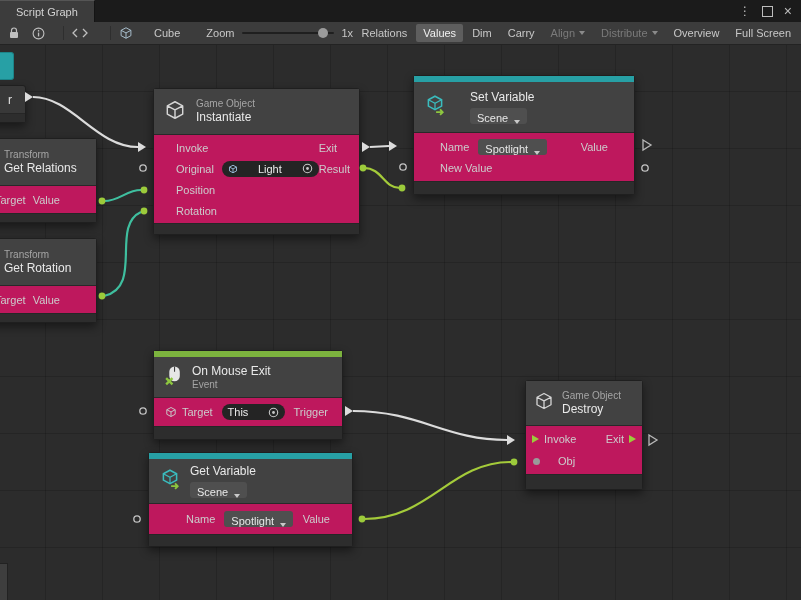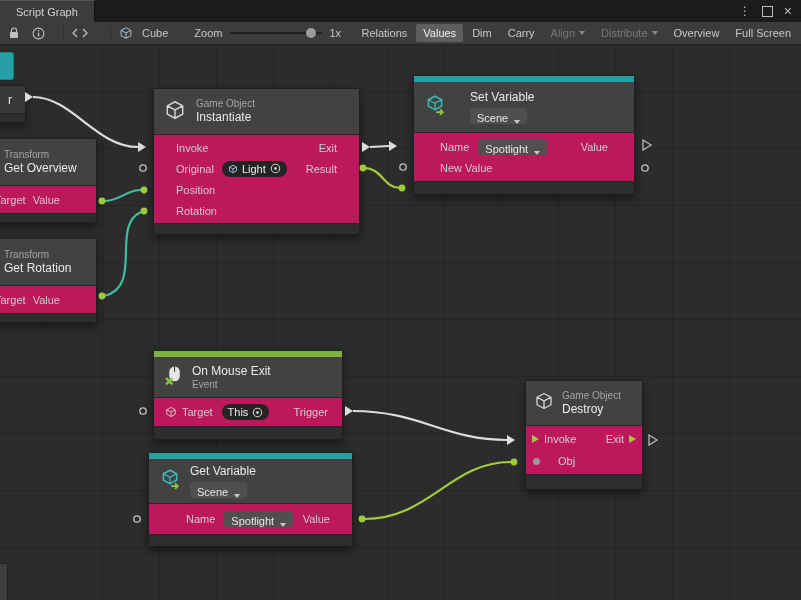--- a/index.html
+++ b/index.html
@@ -41,21 +41,21 @@
   .accent.green{background:#7CB33E}
   .head{background:#424242;display:flex;align-items:center;flex:none}
   .sep{height:1px;background:#292929;flex:none}
   .nbody{background:#be185d;flex:none}
   .rowp{display:flex;align-items:center;font-size:11px;color:#CCCCCC}
   .foot{background:#2D2D2D;border-top:1px solid #262626;flex:none;margin-top:auto}
   .cat{font-size:10px;color:#A5A5A5;line-height:12px}
   .title{font-size:12px;color:#E9E9E9;line-height:15px}
   .spacer{flex:1}
   .obj-chip{background:#242424;border-radius:9px;height:16px;display:inline-flex;align-items:center;
-            padding:0 6px;gap:4px;font-size:11px;color:#EDEDED}
+            padding:0 6px;gap:20px;font-size:11px;color:#EDEDED}
   .dd-chip{background:#4F4F4F;border-radius:3px;height:16px;display:inline-flex;align-items:flex-end;
            padding:0 7px;gap:6px;font-size:11px;color:#E8E8E8}
   .dd-arrow{width:0;height:0;border-left:3.5px solid transparent;border-right:3.5px solid transparent;
             border-top:4px solid #C9C9C9}
   .tri-green{width:0;height:0;border-top:4.5px solid transparent;border-bottom:4.5px solid transparent;
              border-left:7px solid #9CCB3B;flex:none}
   .dot-gray{width:7px;height:7px;border-radius:50%;background:#9A9A9A;flex:none}
   #wires{position:absolute;top:0;left:0;width:801px;height:600px;pointer-events:none;z-index:10}
 </style>
 </head>
@@ -91,21 +91,21 @@
     <svg width="16" height="12" viewBox="0 0 16 12">
         <path d="M5 2 L1 6 L5 10 M11 2 L15 6 L11 10" stroke="#BFBFBF" fill="none" stroke-width="1.3"></path>
       </svg>
   </span>
   <span class="tb-sep" style="margin-left:22px"></span>
   <span class="tb-icon">
     <svg width="14" height="14" viewBox="0 0 20 20">
         <path d="M10 2.5 L17 6.2 L10 9.9 L3 6.2 Z M3 6.2 L3 13.8 L10 17.5 L10 9.9 M17 6.2 L17 13.8 L10 17.5" stroke="#A9BFCE" stroke-width="1.4" fill="none" stroke-linejoin="round"></path>
       </svg>
   </span>
-  <span style="margin-left:9px">Cube</span>
+  <span style="margin-left:21px">Cube</span>
   <span style="margin-left:26px">Zoom</span>
   <span class="slider">
       <span class="knob"></span>
     </span>
   <span style="margin-left:7px">1x</span>
   <div style="margin-left:auto;display:flex;align-items:center;margin-right:2px">
     <span class="tb-btn">Relations</span>
     <span class="tb-btn active">Values</span>
     <span class="tb-btn">Dim</span>
     <span class="tb-btn">Carry</span>
@@ -131,21 +131,21 @@
   <div style="flex:1;display:flex;align-items:center;justify-content:flex-end;padding-right:13px;font-size:12px;color:#E2E2E2">r</div>
   <div class="foot" style="height:8px"></div>
 </div>
 
 <div style="position:absolute;left:0;top:563px;width:7px;height:37px;background:#3E3E3E;
             border:1px solid #222;border-left:none;z-index:2"></div>
 
 <div class="node" style="left:-49px;top:138px;width:146px">
   <div class="head" style="height:46px;padding-left:52px;flex-direction:column;align-items:flex-start;justify-content:center">
     <div class="cat">Transform</div>
-    <div class="title">Get Overview</div>
+    <div class="title">Get Relations</div>
   </div>
   <div class="sep"></div>
   <div class="nbody">
       <div class="rowp" style="height:27px;padding-left:43px">
     <span>Target</span>
     <span class="spacer"></span>
     <span style="margin-right:36px">Value</span>
   </div>
     </div>
   <div class="foot" style="height:8px"></div>

